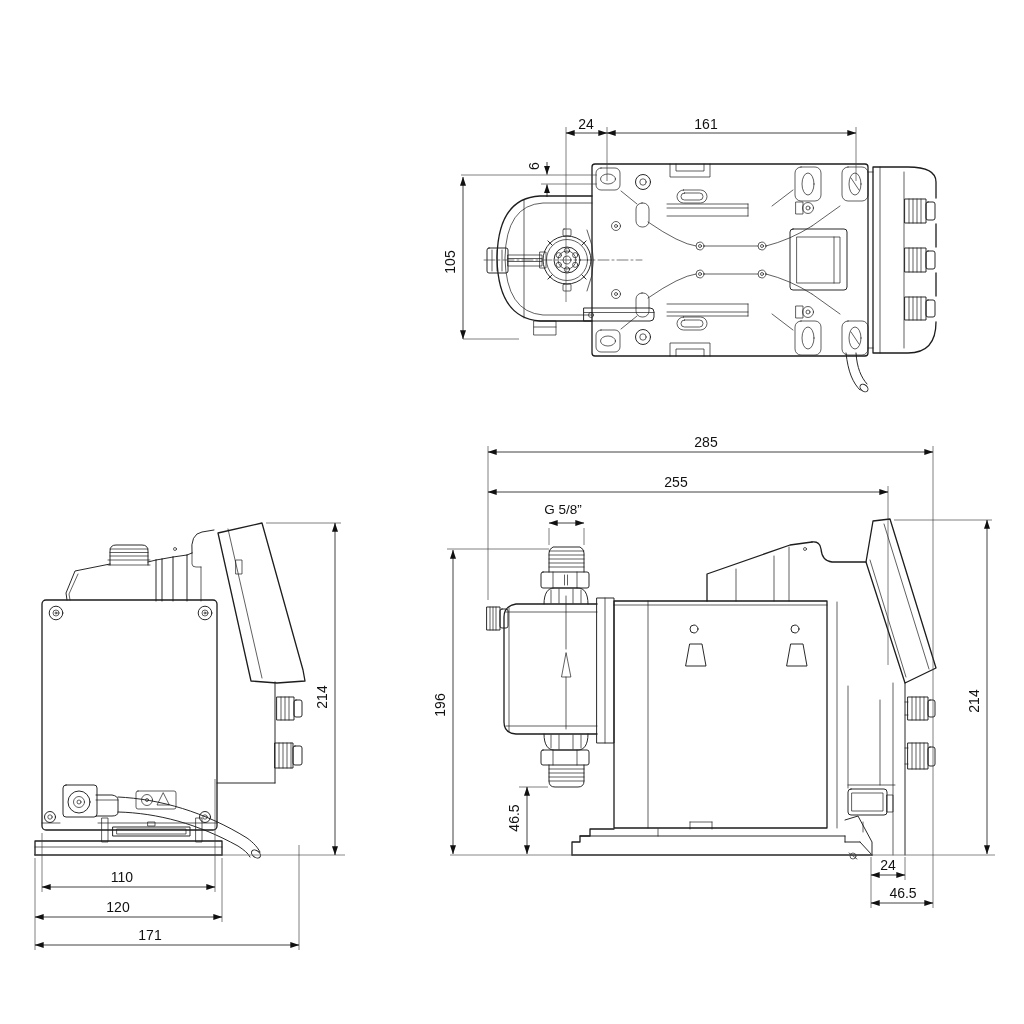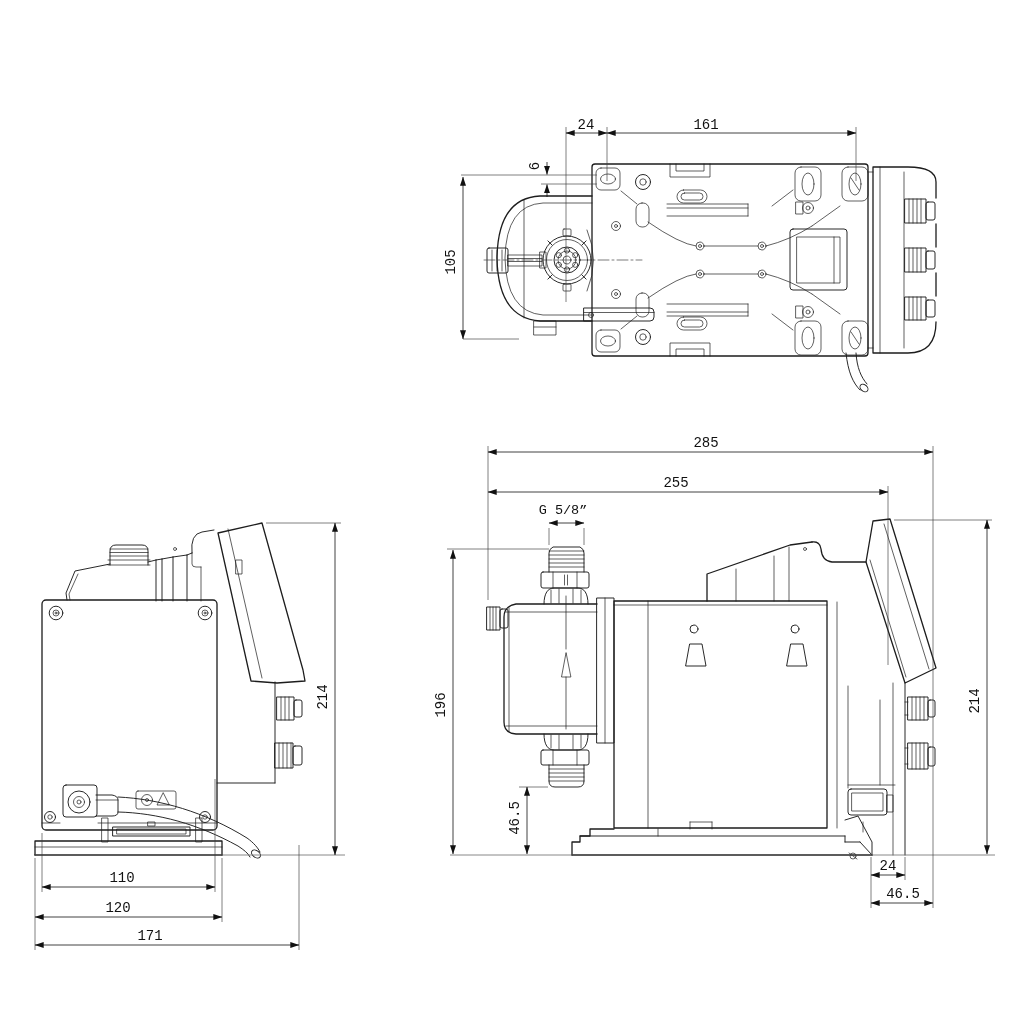--- a/index.html
+++ b/index.html
@@ -1,17 +1,17 @@
 <!DOCTYPE html>
 <html><head>
 <meta charset="utf-8">
 <style>
   html,body{margin:0;padding:0;background:#ffffff;}
   .stage{position:relative;width:1024px;height:1024px;background:#ffffff;overflow:hidden;
-         font-family:Liberation Mono, monospace;text-align:center;}
+         font-family:Liberation Sans, sans-serif;text-align:center;}
   svg{display:block}
   .geo{fill:none;stroke:#1d1d1d;stroke-linecap:round;stroke-linejoin:round;}
   .s1{stroke-width:1.3;}
   .s2{stroke-width:.95;}
   .s3{stroke-width:.7;}
   .dim{fill:none;stroke:#111111;stroke-width:.8;}
   .ext{fill:none;stroke:#3a3a3a;stroke-width:.65;}
   .gnd{fill:none;stroke:#6a6a6a;stroke-width:.8;}
   .cl{fill:none;stroke:#444;stroke-width:.7;stroke-dasharray:11 3 2 3;}
   text.dlab{fill:#111111;font-size:14px;text-anchor:middle;}

